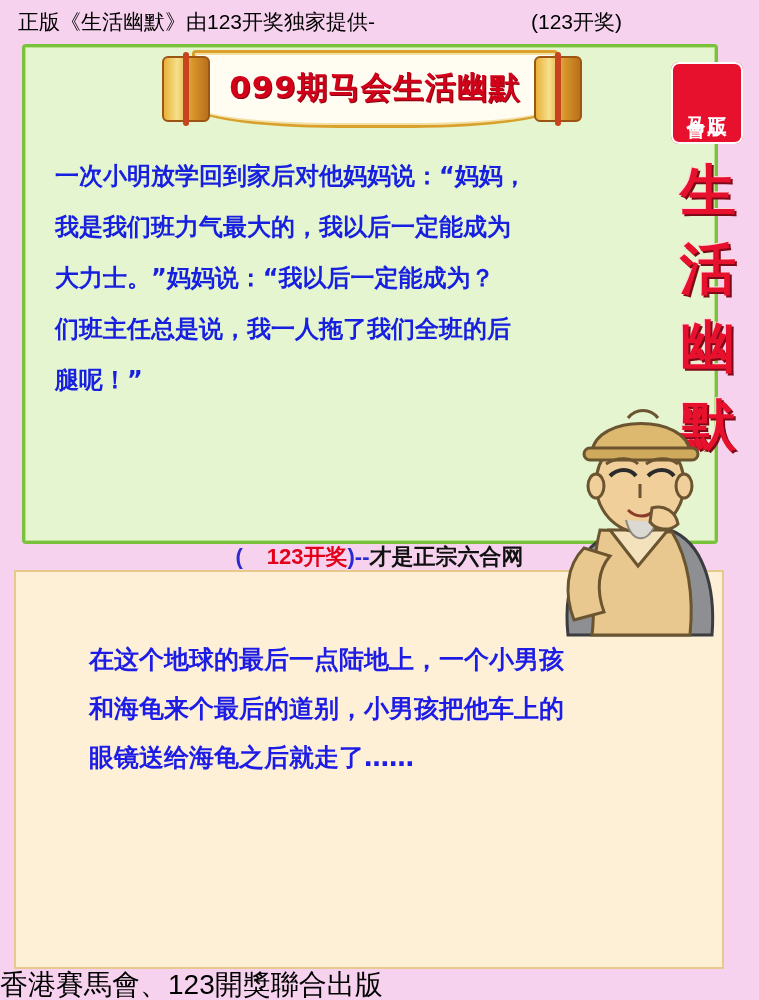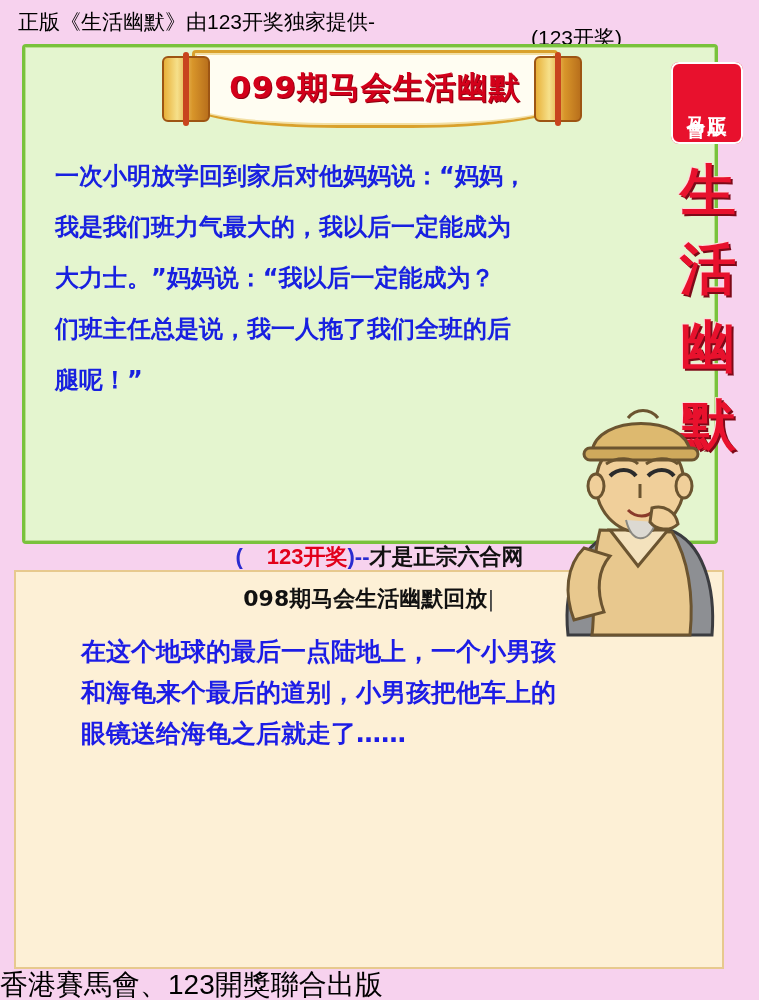--- a/index.html
+++ b/index.html
@@ -32,21 +32,20 @@
     letter-spacing: 0px;
     white-space: nowrap;
   }
   .top-right {
     position: absolute;
     right: 26px;
     top: 0;
     font-size: 21px;
     color: #000;
     white-space: nowrap;
-    margin-top: 16px;
   }
 
   
   .green-panel {
     position: absolute;
     left: 22px;
     top: 44px;
     width: 690px;
     height: 494px;
     background: #e4f5cf;
@@ -170,21 +169,21 @@
     position: absolute;
     left: 62px;
     top: 58px;
     width: 600px;
     font-size: 25px;
     line-height: 38px;
     font-weight: bold;
     color: #1c1ce6;
     font-family: "DejaVu Sans", sans-serif;
   }
-  .recap-text p { margin: 3px; }
+  .recap-text p { margin: 11px; }
 
   
   .footer {
     position: absolute;
     left: 0;
     top: 966px;
     width: 759px;
     text-align: left;
     font-size: 28px;
     color: #000;
@@ -275,23 +274,20 @@
   </div>
   <div class="banner-roll left"></div>
   <div class="banner-roll right"></div>
 </div>
 
 <div class="site-line">
   <span>(</span><span class="red">123开奖</span><span>)--</span><span class="dark">才是正宗六合网</span>
 </div>
 
 <div class="cream-panel">
-  <div class="cream-head">
-    <span>098期马会生活幽默回放</span><span class="caret">|</span>
-  </div>
   <div class="recap-text">
     <p>在这个地球的最后一点陆地上，一个小男孩</p>
     <p>和海龟来个最后的道别，小男孩把他车上的</p>
     <p>眼镜送给海龟之后就走了……</p>
   </div>
 </div>
 
 <div class="stamp">
   <div class="stamp-text">
     <span class="stamp-col">正版</span>

